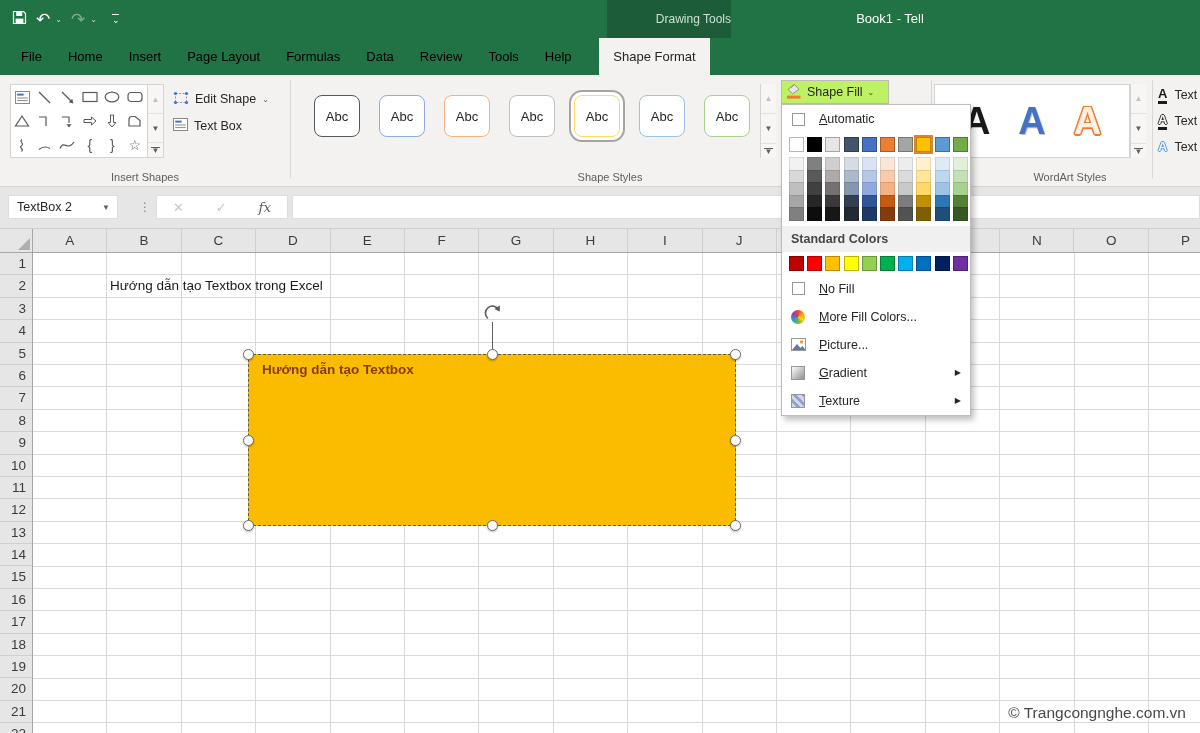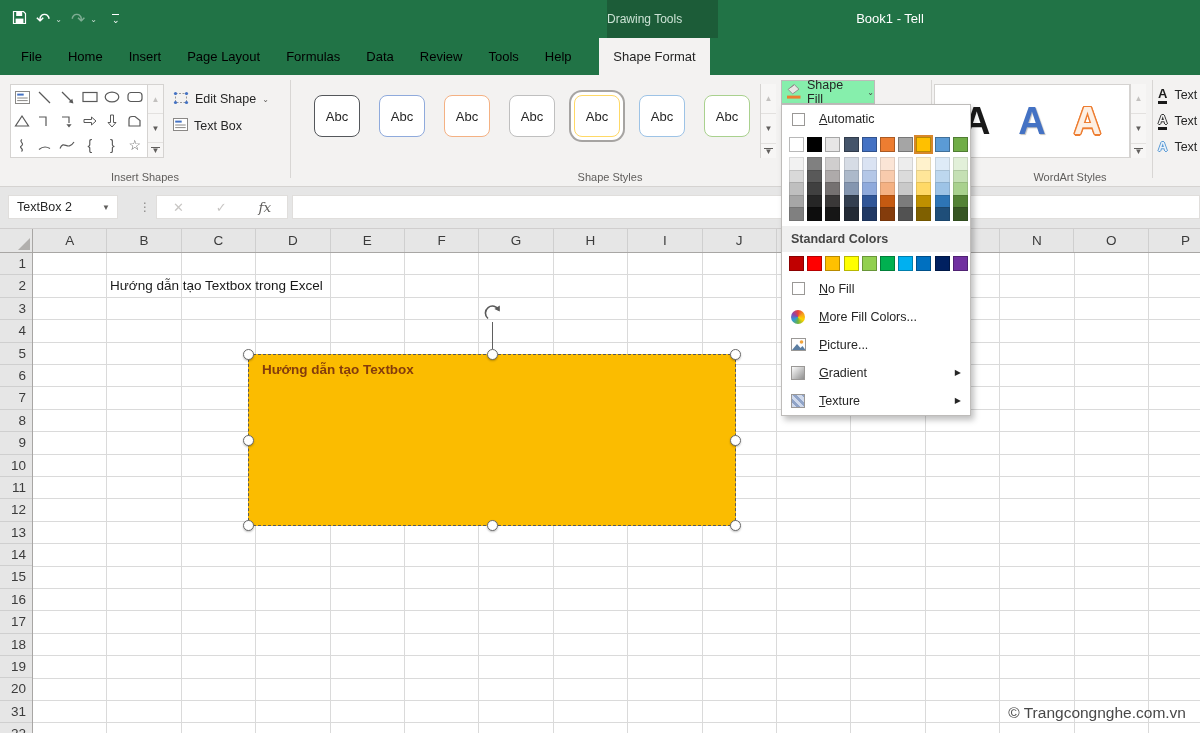--- a/index.html
+++ b/index.html
@@ -7,22 +7,22 @@
     font-family:"Liberation Sans","DejaVu Sans",sans-serif; position:relative; }
   u { text-decoration:underline; }
 
   
   .titlebar { position:absolute; left:0; top:0; width:1200px; height:38px; background:#217346; z-index:10; }
   .qat { position:absolute; left:12px; top:0; height:38px; display:flex; align-items:center; gap:9px; }
   .qat .chev { font-size:8px; color:rgba(255,255,255,.75); margin-left:-4px; }
   .qat .undo { color:#fff; font-size:17px; line-height:1; }
   .qat .redo { color:rgba(255,255,255,.42); font-size:17px; line-height:1; }
   .qat .custom { color:#fff; font-size:9px; border-top:1px solid #fff; padding-top:1px; line-height:1; margin-left:6px; }
-  .ctx-group { position:absolute; left:607px; top:0; width:111px; height:38px; background:#1C5C38;
-    color:#CBE2D4; font-size:12px; text-align:left; line-height:38px; }
+  .ctx-group { position:absolute; left:607px; top:0; width:124px; height:38px; background:#1C5C38;
+    color:#CBE2D4; font-size:12px; text-align:right; line-height:38px; }
   .doc-title { position:absolute; left:780px; width:220px; top:0; height:38px; line-height:38px;
     text-align:center; color:#fff; font-size:13px; }
 
   
   .tabrow { position:absolute; left:0; top:38px; width:1200px; height:37px; background:#217346; z-index:10; }
   .tabs { position:relative; height:37px; display:flex; padding-left:8px; }
   .tab { color:#000000; font-size:13px; line-height:37px; padding:0 13px; white-space:nowrap; }
   .tab.active { position:absolute; left:599px; top:0; width:111px; padding:0; text-align:center;
     background:#F3F2F1; color:#242424; }
   .tellme { position:absolute; left:733px; top:0; height:37px; display:flex; align-items:center; gap:10px;
@@ -51,22 +51,22 @@
 
   .rbtn { position:absolute; height:22px; display:flex; align-items:center; gap:6px; font-size:12.5px;
     color:#262626; white-space:nowrap; }
   .rbtn .chev { font-size:8px; color:#605E5C; }
 
   .styles-row { position:absolute; left:314px; top:20px; display:flex; gap:19px; }
   .style-btn { width:46px; height:42px; background:#fff; border:1.5px solid #999; border-radius:8px;
     display:flex; align-items:center; justify-content:center; font-size:13px; color:#262626; }
   .style-btn.sel { box-shadow:0 0 0 3px #fff, 0 0 0 5px #A6A4A2; }
   .ss-scroll { left:760px; top:9px; width:16px; height:74px; position:absolute; }
-  .shape-fill-btn { position:absolute; left:781px; top:5px; width:94px; height:24px;
-    background:#86efac; border:1px solid #BDBBB9; display:flex; align-items:center; gap:5px;
+  .shape-fill-btn { position:absolute; left:781px; top:5px; width:108px; height:24px;
+    background:#bef264; border:1px solid #BDBBB9; display:flex; align-items:center; gap:5px;
     padding-left:4px; font-size:12.5px; color:#262626; }
   .shape-fill-btn .chev { font-size:8px; color:#464646; }
 
   .wa-gallery { position:absolute; left:934px; top:9px; width:196px; height:74px; background:#fff;
     border:1px solid #D5D3D1; display:flex; align-items:center; justify-content:space-evenly; }
   .wa-letter { font-size:38px; font-weight:bold; line-height:1; }
   .wa-letter.fill-black { color:#1a1a1a; }
   .wa-letter.fill-blue { color:#4472C4; text-shadow:1px 1px 1px rgba(0,0,0,.25); }
   .wa-letter.outline-orange { color:#FDEFE3;
     text-shadow:-1.5px 0 #ED7D31,1.5px 0 #ED7D31,0 -1.5px #ED7D31,0 1.5px #ED7D31,
@@ -425,21 +425,21 @@
       <div class="rhd">11</div>
       <div class="rhd">12</div>
       <div class="rhd">13</div>
       <div class="rhd">14</div>
       <div class="rhd">15</div>
       <div class="rhd">16</div>
       <div class="rhd">17</div>
       <div class="rhd">18</div>
       <div class="rhd">19</div>
       <div class="rhd">20</div>
-      <div class="rhd">31</div>
+      <div class="rhd">21</div>
       <div class="rhd">22</div>
     </div>
   <div class="cells">
     <div class="b2">Hướng dẫn tạo Textbox trong Excel</div>
     <div class="shape" style="background: rgb(251, 188, 0);">
       <span class="shape-text" style="color: rgb(132, 60, 12);">Hướng dẫn tạo Textbox</span>
       <div class="handle h-tl"></div>
       <div class="handle h-tm"></div>
       <div class="handle h-tr"></div>
       <div class="handle h-ml"></div>

